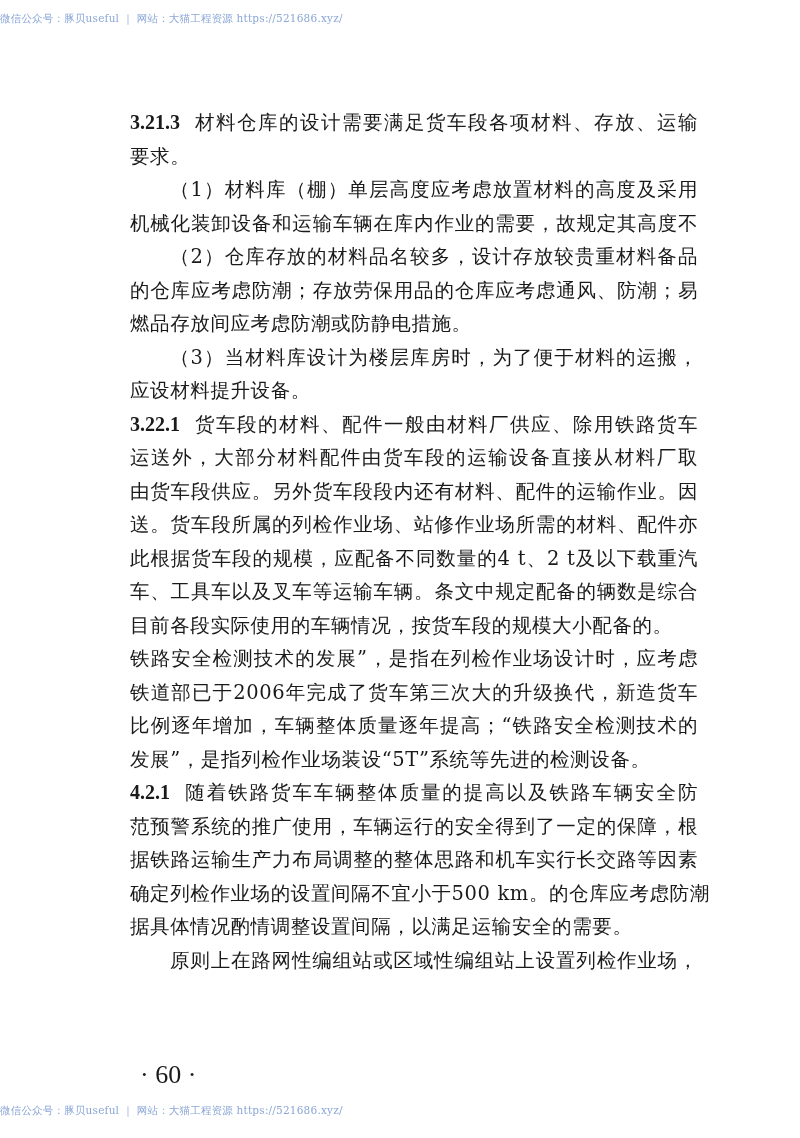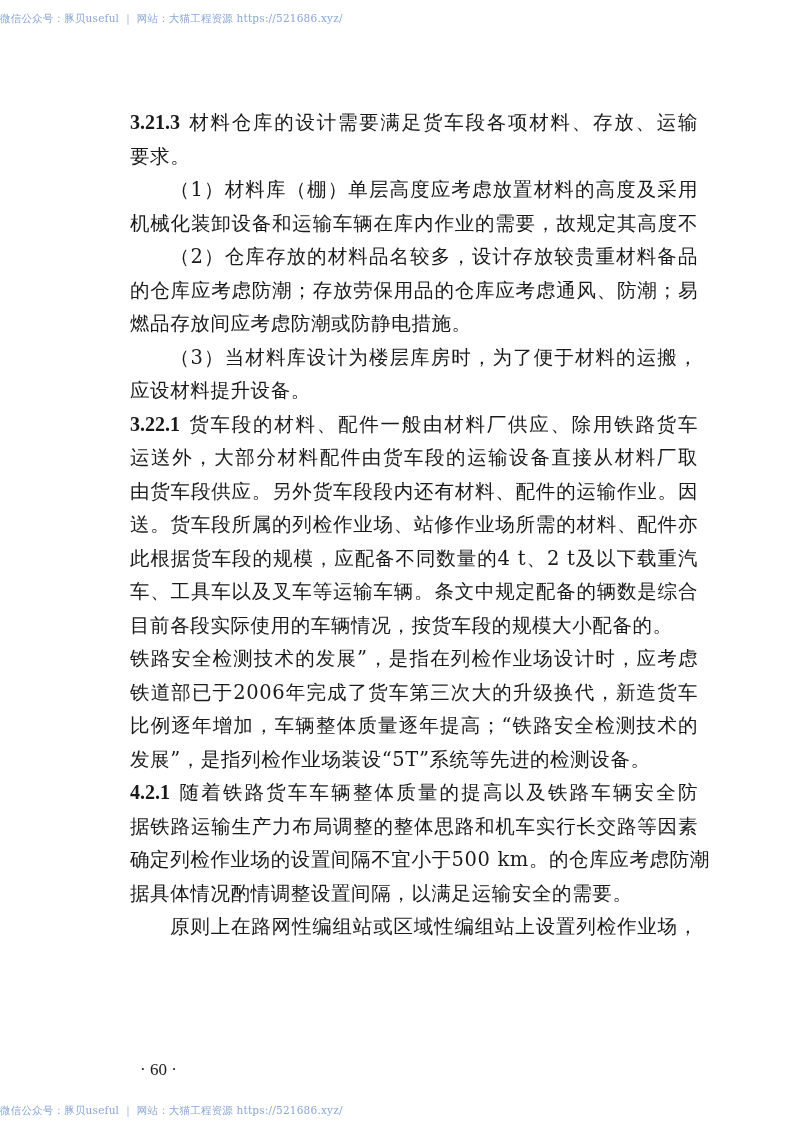--- a/index.html
+++ b/index.html
@@ -18,23 +18,23 @@
   .page {
     position: absolute; left: 130px; top: 106px; width: 568px;
   }
   .line {
     font-size: 19.5px; line-height: 33.5px; height: 33.5px;
     white-space: nowrap; text-align: justify; text-align-last: justify;
     letter-spacing: 0.6px;
   }
   .line.last { text-align-last: left; }
   .indent { padding-left: 40px; }
-  .secnum { font-weight: bold; font-family: "Liberation Serif", serif; font-size: 20px; margin-right: 8px; letter-spacing: 0; }
+  .secnum { font-weight: bold; font-family: "Liberation Serif", serif; font-size: 20px; margin-right: 14px; letter-spacing: 0; }
   .pagenum {
-    position: absolute; left: 140px; top: 1060px; font-size: 17px;
+    position: absolute; left: 140px; top: 1060px; font-size: 26px;
     font-family: "Liberation Serif", serif;
   }
 </style>
 </head>
 <body>
 
 <div class="watermark wm-top">微信公众号：豚贝useful ｜ 网站：大猫工程资源 https://521686.xyz/</div>
 
 <div class="page">
 
@@ -58,20 +58,21 @@
   <div class="line">此根据货车段的规模，应配备不同数量的4 t、2 t及以下载重汽</div>
   <div class="line">车、工具车以及叉车等运输车辆。条文中规定配备的辆数是综合</div>
   <div class="line last">目前各段实际使用的车辆情况，按货车段的规模大小配备的。</div>
 
   <div class="line">铁路安全检测技术的发展”，是指在列检作业场设计时，应考虑</div>
   <div class="line">铁道部已于2006年完成了货车第三次大的升级换代，新造货车</div>
   <div class="line">比例逐年增加，车辆整体质量逐年提高；“铁路安全检测技术的</div>
   <div class="line last">发展”，是指列检作业场装设“5T”系统等先进的检测设备。</div>
 
   <div class="line"><span class="secnum">4.2.1</span><span>随着铁路货车车辆整体质量的提高以及铁路车辆安全防</span></div>
+  <div class="line">范预警系统的推广使用，车辆运行的安全得到了一定的保障，根</div>
   <div class="line">据铁路运输生产力布局调整的整体思路和机车实行长交路等因素</div>
   <div class="line">确定列检作业场的设置间隔不宜小于500 km。的仓库应考虑防潮</div>
   <div class="line last">据具体情况酌情调整设置间隔，以满足运输安全的需要。</div>
 
   <div class="line indent">原则上在路网性编组站或区域性编组站上设置列检作业场，</div>
 </div>
 
 <div class="pagenum">· 60 ·</div>
 
 <div class="watermark wm-bottom">微信公众号：豚贝useful ｜ 网站：大猫工程资源 https://521686.xyz/</div>

